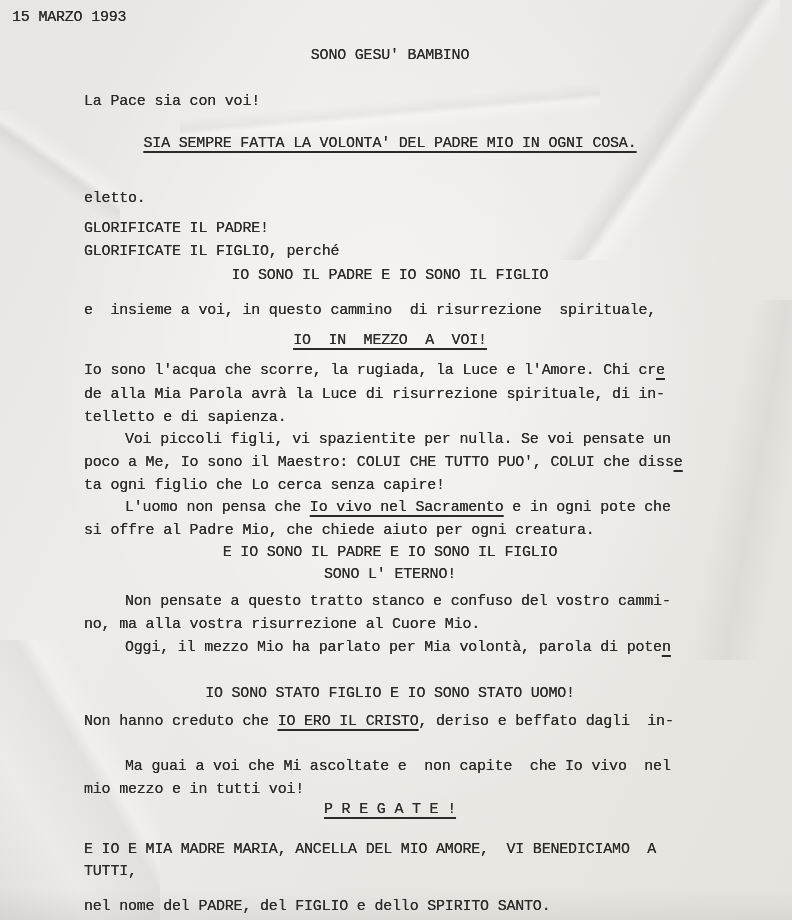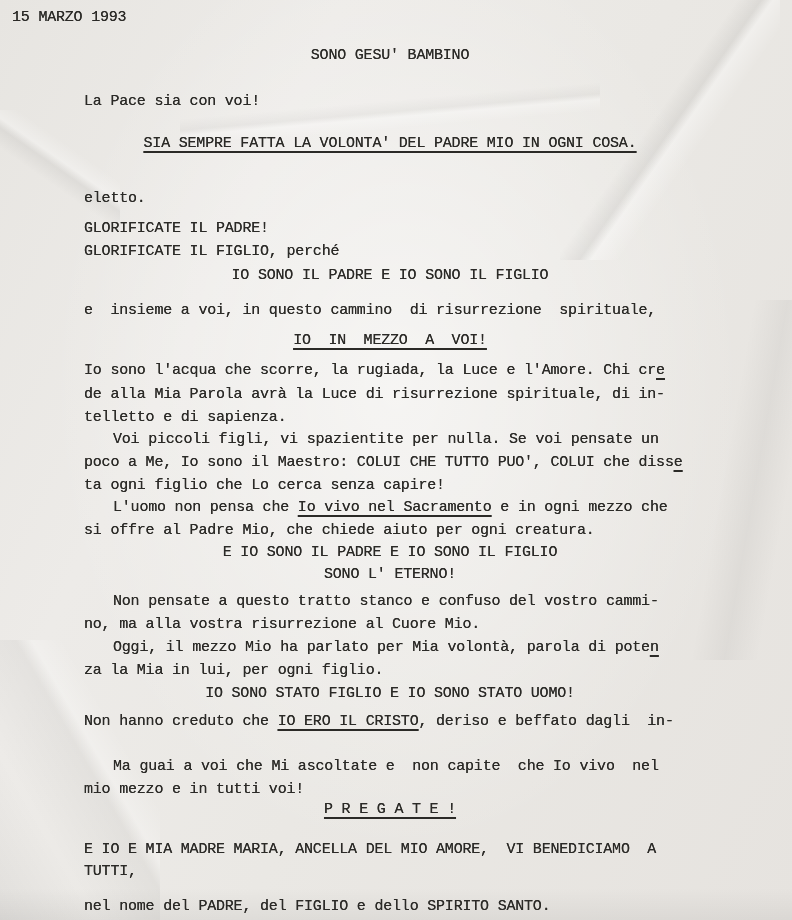--- a/index.html
+++ b/index.html
@@ -32,21 +32,21 @@
   .cr6{left:0;top:880px;width:792px;height:40px;
        background:linear-gradient(180deg, rgba(0,0,0,0) 20%, rgba(0,0,0,.05) 100%);}
 
   .ln{
     position:absolute;left:84px;
     white-space:pre;
     line-height:20px;
     text-shadow:0 0 .5px rgba(43,42,39,.9);
   }
   .date{left:12px;}
-  .ind{left:113px;text-align:center;}
+  .ind{left:125px;text-align:center;}
   .c{left:-6px;width:792px;text-align:center;}
   .ul, .us{
     text-decoration:underline;
     text-underline-offset:4px;
     text-decoration-thickness:1.5px;
   }
 </style>
 </head>
 <body>
 
@@ -67,28 +67,27 @@
   <div class="ln" style="top:242px">GLORIFICATE IL FIGLIO, perché</div>
   <div class="ln c" style="top:266px">IO SONO IL PADRE E IO SONO IL FIGLIO</div>
   <div class="ln" style="top:301px">e  insieme a voi, in questo cammino  di risurrezione  spirituale,</div>
   <div class="ln c ul" style="top:331px">IO  IN  MEZZO  A  VOI!</div>
   <div class="ln" style="top:385px">de alla Mia Parola avrà la Luce di risurrezione spirituale, di in-</div>
   <div class="ln" style="top:361px"><span>Io sono l'acqua che scorre, la rugiada, la Luce e l'Amore. Chi cr</span><span class="us">e</span></div>
   <div class="ln" style="top:408px">telletto e di sapienza.</div>
   <div class="ln ind" style="top:430px">Voi piccoli figli, vi spazientite per nulla. Se voi pensate un</div>
   <div class="ln" style="top:453px"><span>poco a Me, Io sono il Maestro: COLUI CHE TUTTO PUO', COLUI che diss</span><span class="us">e</span></div>
   <div class="ln" style="top:476px">ta ogni figlio che Lo cerca senza capire!</div>
-  <div class="ln ind" style="top:498px"><span>L'uomo non pensa che </span><span class="us">Io vivo nel Sacramento</span><span> e in ogni mezzo che</span></div>
+  <div class="ln ind" style="top:498px"><span>L'uomo non pensa che </span><span class="us">Io vivo nel Sacramento</span><span> e in ogni pote che</span></div>
   <div class="ln" style="top:521px">si offre al Padre Mio, che chiede aiuto per ogni creatura.</div>
   <div class="ln c" style="top:543px">E IO SONO IL PADRE E IO SONO IL FIGLIO</div>
   <div class="ln c" style="top:565px">SONO L' ETERNO!</div>
   <div class="ln ind" style="top:592px">Non pensate a questo tratto stanco e confuso del vostro cammi-</div>
   <div class="ln" style="top:615px">no, ma alla vostra risurrezione al Cuore Mio.</div>
   <div class="ln ind" style="top:638px"><span>Oggi, il mezzo Mio ha parlato per Mia volontà, parola di pote</span><span class="us">n</span></div>
-  <div class="ln" style="top:661px">za la Mia in lui, per ogni figlio.</div>
   <div class="ln c" style="top:684px">IO SONO STATO FIGLIO E IO SONO STATO UOMO!</div>
   <div class="ln" style="top:712px"><span>Non hanno creduto che </span><span class="us">IO ERO IL CRISTO</span><span>, deriso e beffato dagli  in-</span></div>
   <div class="ln ind" style="top:757px">Ma guai a voi che Mi ascoltate e  non capite  che Io vivo  nel</div>
   <div class="ln" style="top:780px">mio mezzo e in tutti voi!</div>
   <div class="ln c ul" style="top:800px">P R E G A T E !</div>
   <div class="ln" style="top:840px">E IO E MIA MADRE MARIA, ANCELLA DEL MIO AMORE,  VI BENEDICIAMO  A</div>
   <div class="ln" style="top:862px">TUTTI,</div>
   <div class="ln" style="top:897px">nel nome del PADRE, del FIGLIO e dello SPIRITO SANTO.</div>
 </div>
 

